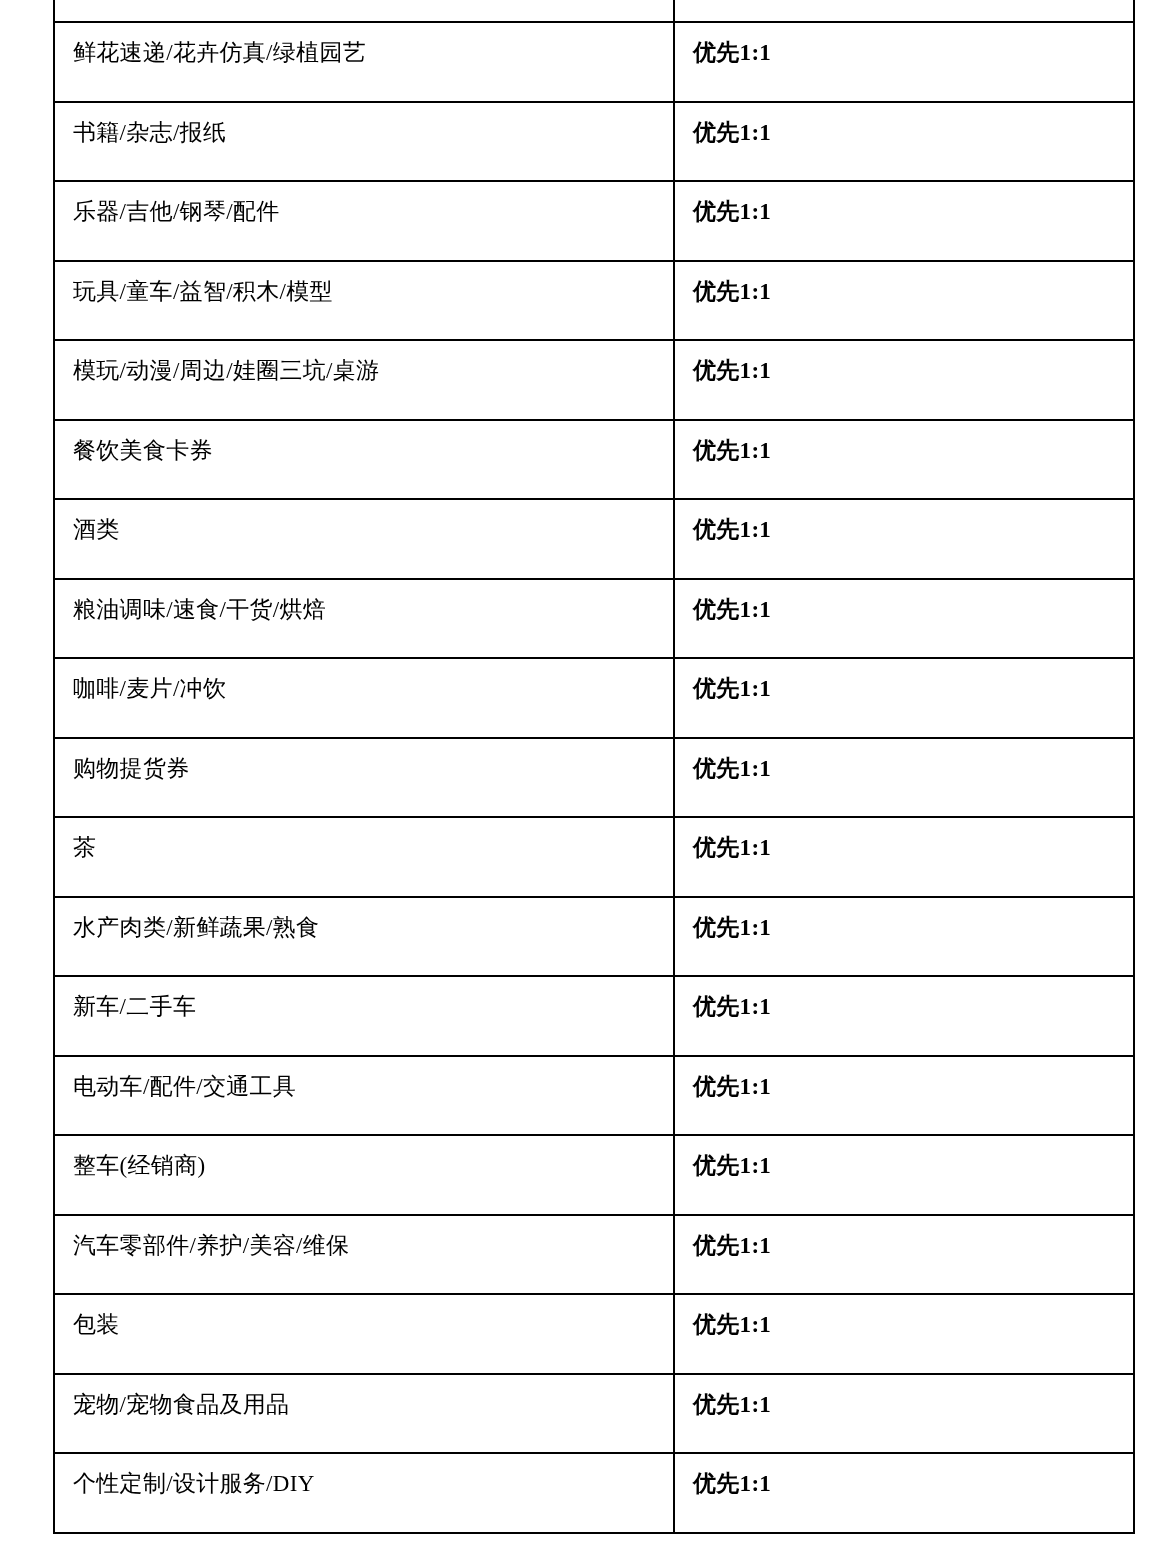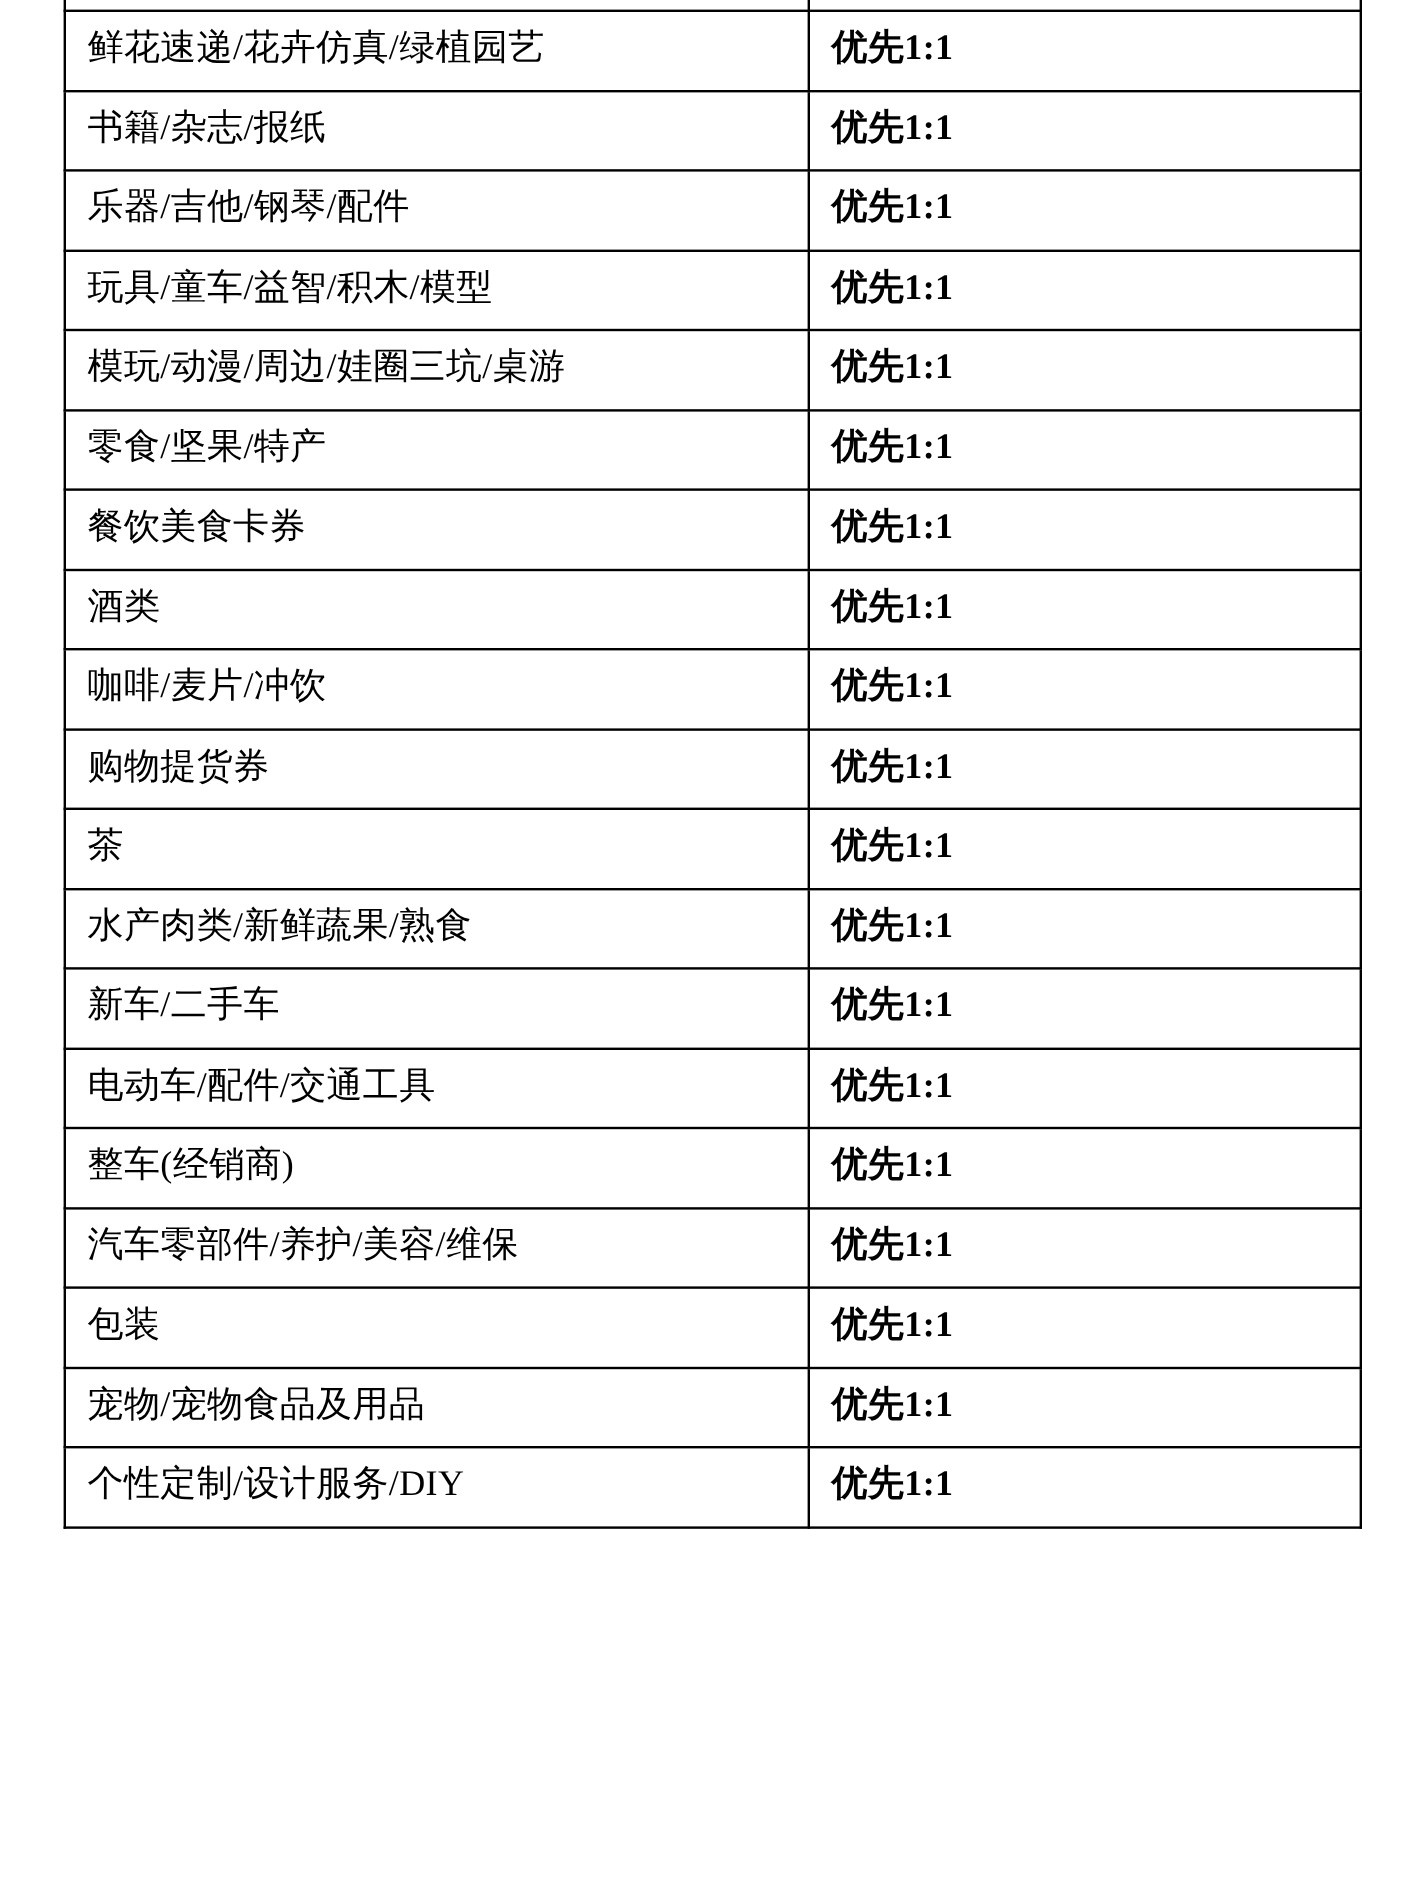--- a/index.html
+++ b/index.html
@@ -28,22 +28,22 @@
     width: 1040px;
   }
   table.cat-table {
     border-collapse: collapse;
     table-layout: fixed;
     width: 1040px;
   }
   table.cat-table td {
     border: 2px solid #000000;
     height: 60.5px;
-    padding: 0 0 4px 18px;
-    font-size: 30px;
+    padding: 0 0 17px 18px;
+    font-size: 23px;
     line-height: 1.2;
     vertical-align: middle;
     letter-spacing: 0.3px;
     white-space: nowrap;
     overflow: hidden;
   }
   td.col-name {
     width: 600px;
   }
   td.col-rule {
@@ -83,29 +83,29 @@
         </tr>
         <tr>
           <td class="col-name">玩具/童车/益智/积木/模型</td>
           <td class="col-rule">优先1:1</td>
         </tr>
         <tr>
           <td class="col-name">模玩/动漫/周边/娃圈三坑/桌游</td>
           <td class="col-rule">优先1:1</td>
         </tr>
         <tr>
-          <td class="col-name">零食/坚果/特产</td>
-          <td class="col-rule">优先1:1</td>
-        </tr>
-        <tr>
           <td class="col-name">餐饮美食卡券</td>
           <td class="col-rule">优先1:1</td>
         </tr>
         <tr>
           <td class="col-name">酒类</td>
+          <td class="col-rule">优先1:1</td>
+        </tr>
+        <tr>
+          <td class="col-name">粮油调味/速食/干货/烘焙</td>
           <td class="col-rule">优先1:1</td>
         </tr>
         <tr>
           <td class="col-name">咖啡/麦片/冲饮</td>
           <td class="col-rule">优先1:1</td>
         </tr>
         <tr>
           <td class="col-name">购物提货券</td>
           <td class="col-rule">优先1:1</td>
         </tr>

